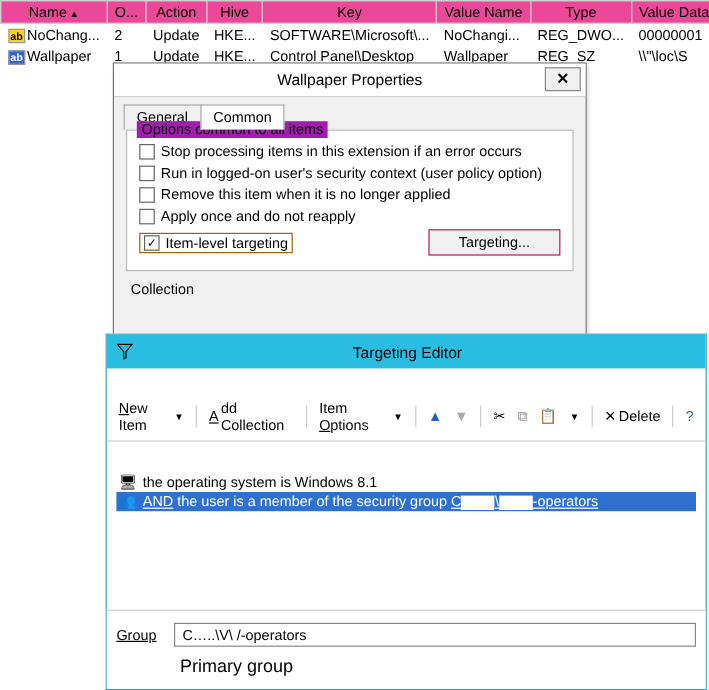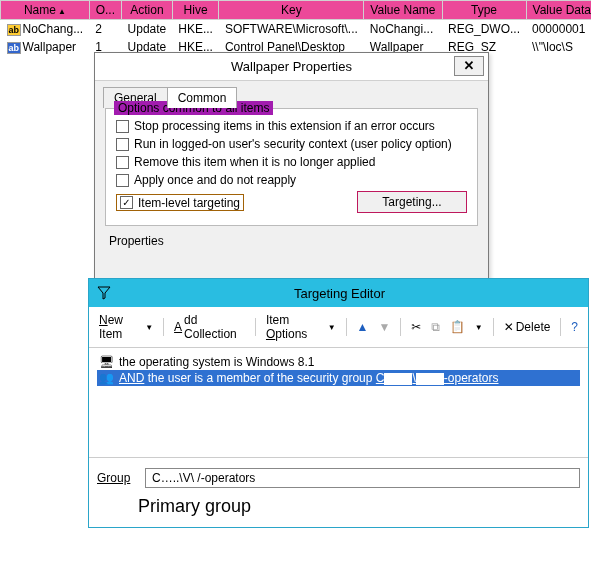--- a/index.html
+++ b/index.html
@@ -113,25 +113,26 @@
     text-align: center;
     line-height: 20px;
   }
   .desc-label { margin: 2px 14px; font-size:12px; }
 
   
   .editor {
     position: absolute;
     left: 88px; top: 278px;
     width: 501px;
-    height: 250px;
+    height: 297px;
     border: 1px solid #2aa5c9;
     background: #fff;
     display: flex;
     flex-direction: column;
+    gap: 20px;
   }
   .editor-title {
     background: #29bde1;
     height: 28px;
     display: flex;
     align-items: center;
     font-size: 13px;
     color: #000;
   }
   .filter-icon {
@@ -171,21 +172,21 @@
   .field-label { width:48px; text-decoration: underline; font-size:12px; }
   .field-input {
     flex:1;
     border:1px solid #888;
     height:20px;
     padding:2px 6px;
     font-size:12px;
     background:#fff;
   }
   .field-input.ro { background:#f4f4f4; }
-  .field-chk-row { display:flex; align-items:center; margin-left:36px; font-size:18px; }
+  .field-chk-row { display:flex; align-items:center; margin-left:48px; font-size:15px; }
 
   u.accel { text-decoration: underline; }
 </style>
 </head>
 <body>
 
 <table class="grid">
   <thead>
     <tr>
       <th><span>Name</span><span class="sort-arrow">▲</span></th>
@@ -253,21 +254,21 @@
       <span>Apply once and do not reapply</span>
     </div>
     <div class="chk-row">
       <span class="highlight-red">
         <span class="chk checked"></span>
         <span>Item-level targeting</span>
       </span>
       <div class="targeting-btn">Targeting...</div>
     </div>
   </div>
-  <div class="desc-label">Properties</div>
+  <div class="desc-label">Collection</div>
 </div>
 
 <div class="editor">
   <div class="editor-title">
     <span class="filter-icon icon">
       <svg width="14" height="14" viewBox="0 0 14 14">
           <path d="M1 1h12L8 7v5l-2 1V7z" fill="none" stroke="#000" stroke-width="1"></path>
         </svg>
     </span>
     <span class="editor-title-text">Targeting Editor</span>

